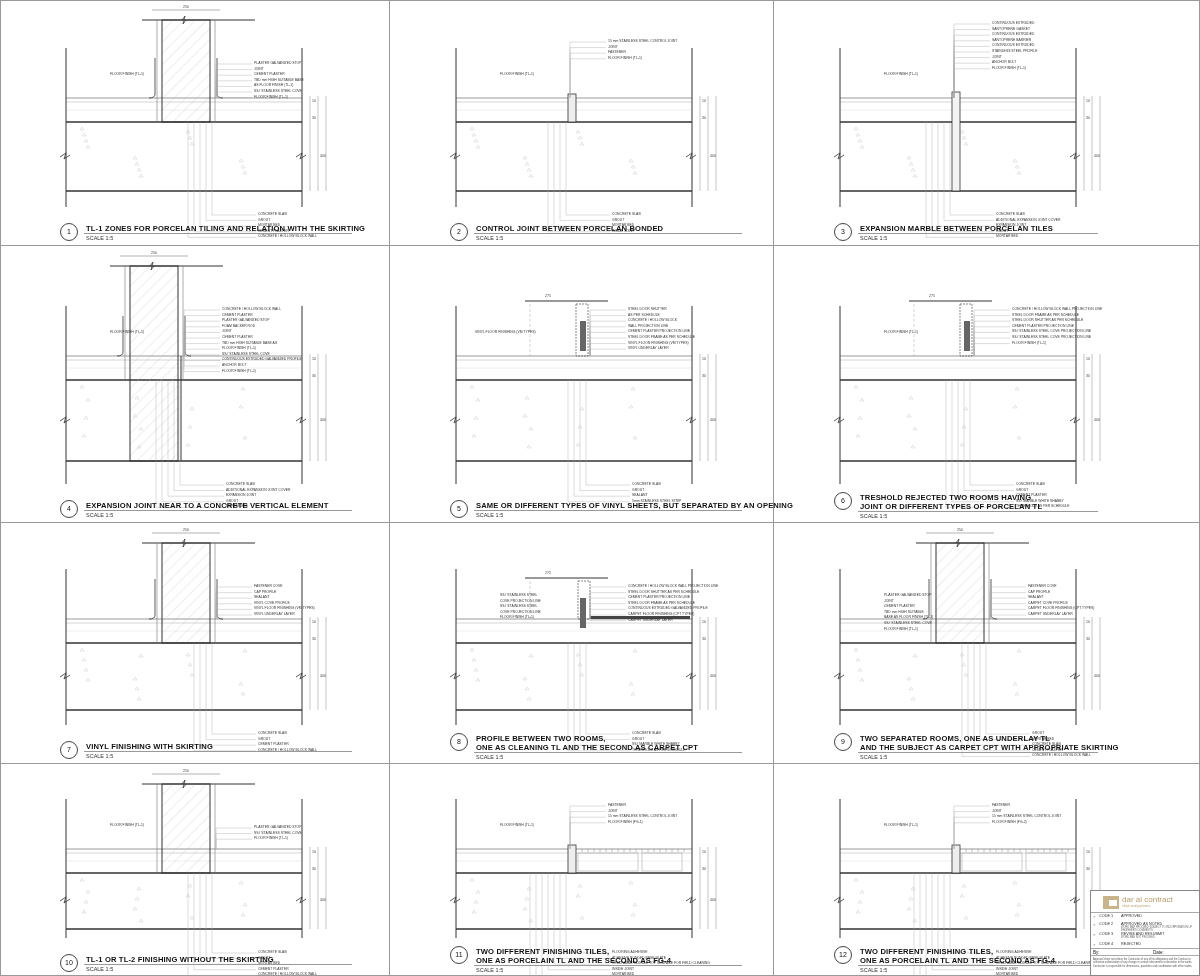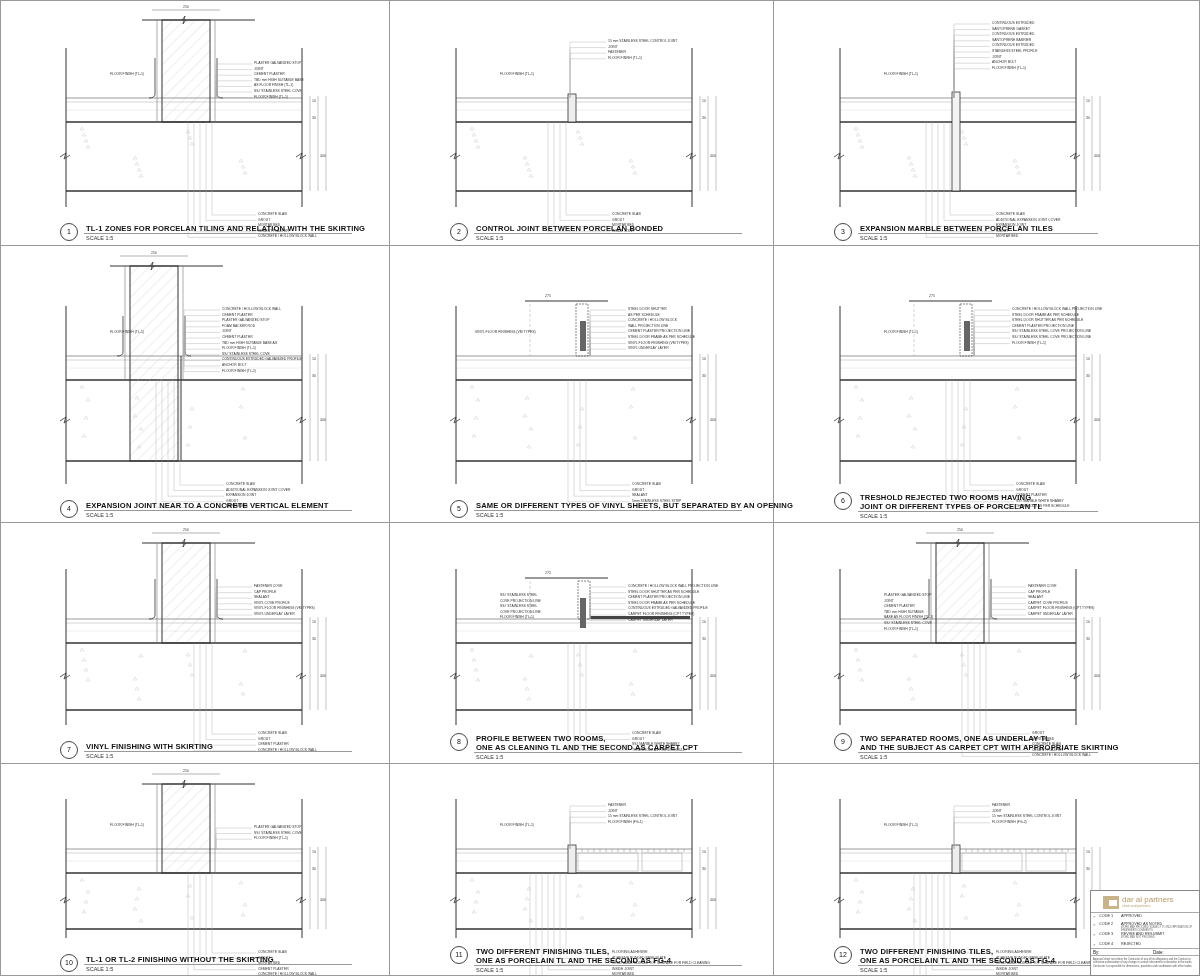--- a/index.html
+++ b/index.html
@@ -943,21 +943,21 @@
       <div class="uline" style="top:19px;width:240px"></div>
       <div class="sc" style="top:21px">SCALE  1:5</div>
     </div>
     </div>
   </div>
 
 <div class="tb">
   <div class="logo">
     <div class="box"></div>
       <div class="box2"></div>
-    <div class="name">dar al partners</div>
+    <div class="name">dar al contract</div>
     <div class="sub">shair and partners</div>
   </div>
   <div class="codes">
     <div class="row">
         <span class="o">○</span>
         <span class="c">CODE 1</span>
         <span class="d">APPROVED</span>
       </div>
     <div class="row" style="height:10px">
         <span class="o">○</span>

